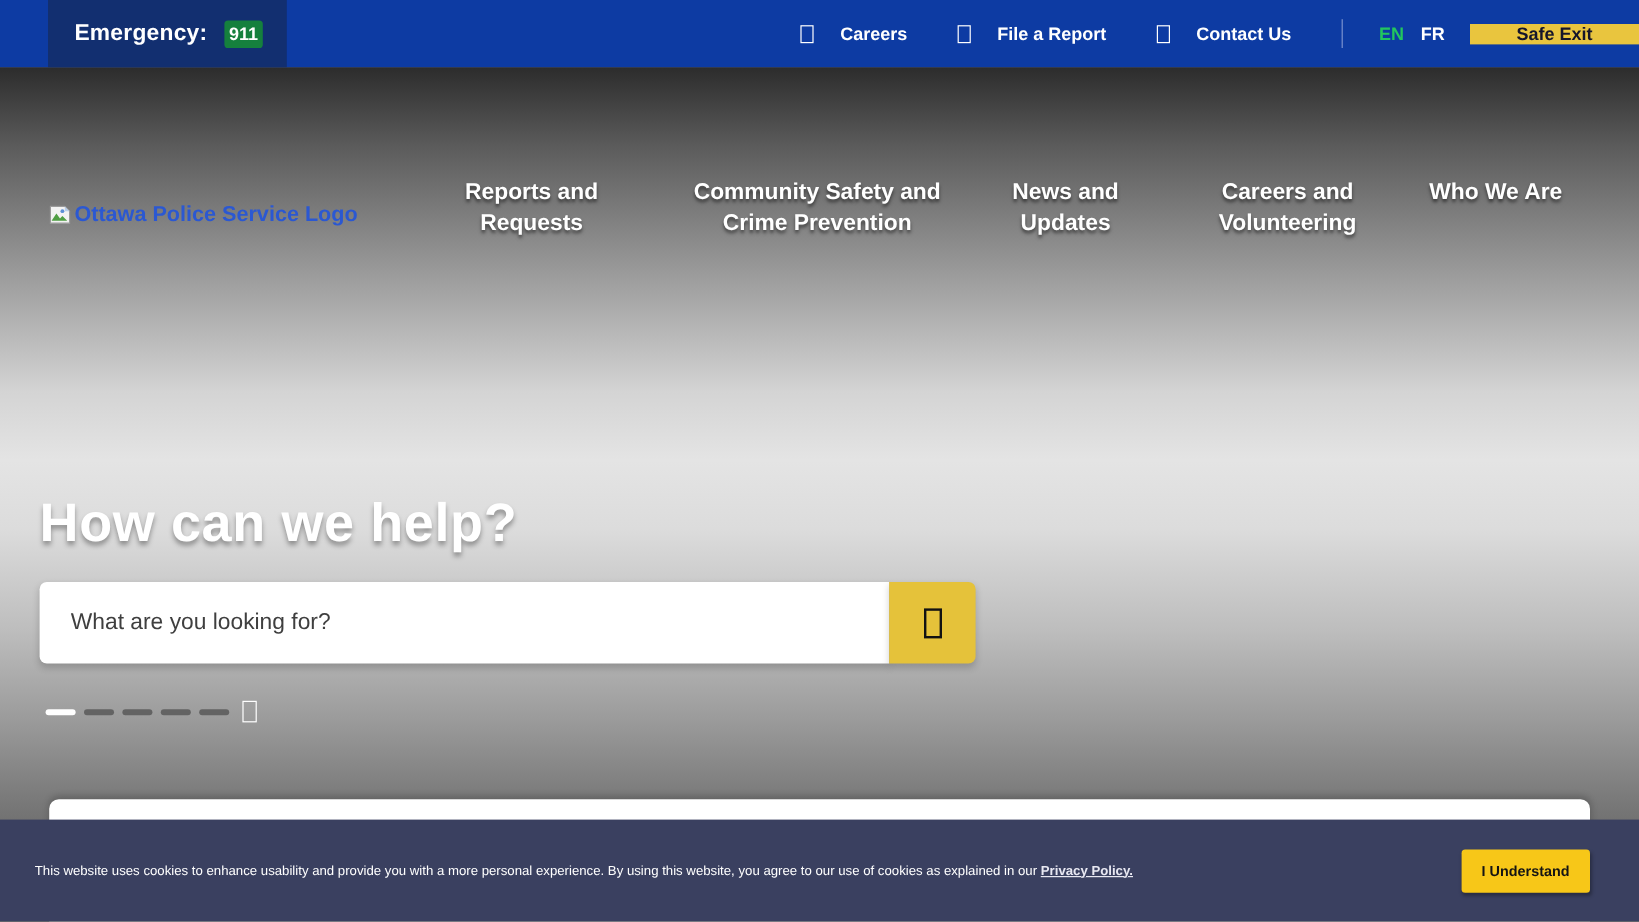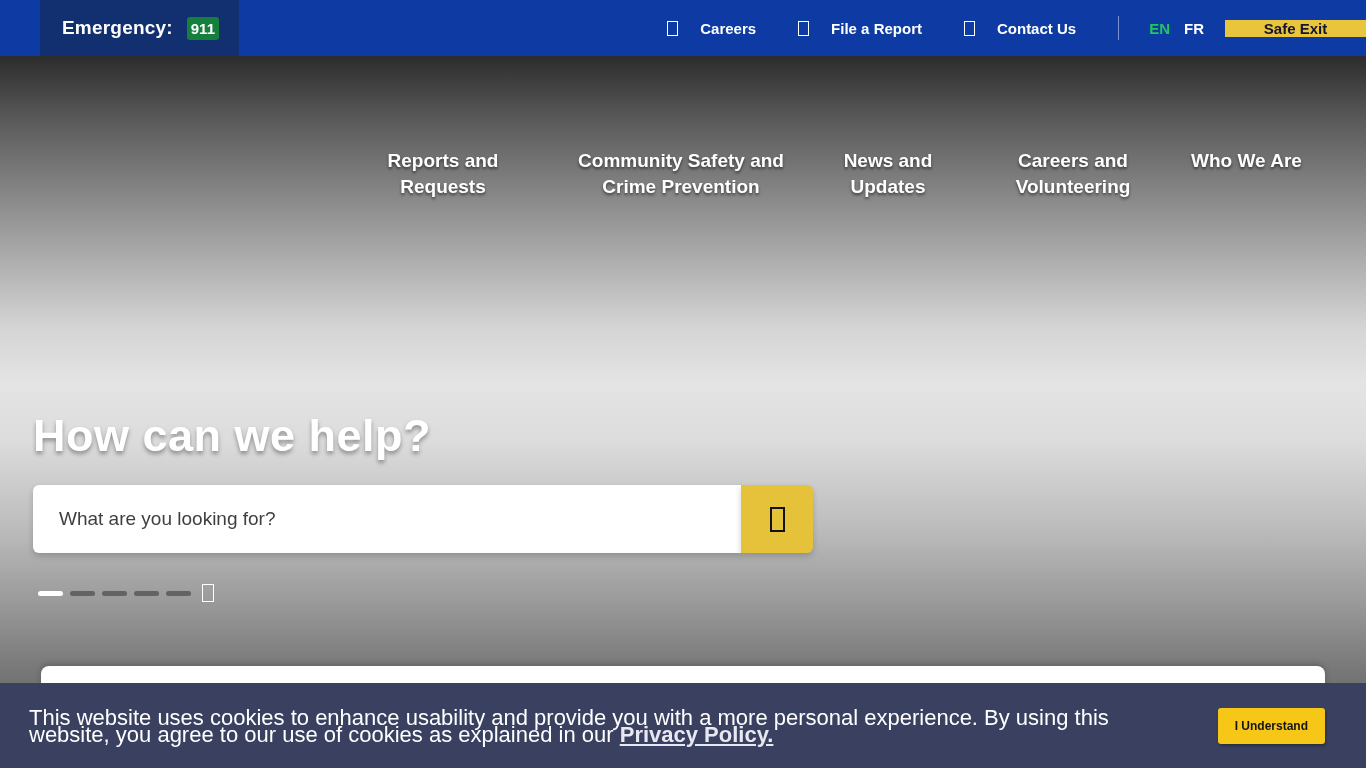--- a/index.html
+++ b/index.html
@@ -100,21 +100,21 @@
     background: #ffffff; border-radius: 8px 8px 0 0; z-index: 5;
     box-shadow: 0 -2px 6px rgba(0,0,0,.2);
   }
 
   
   .cookie-banner {
     position: absolute; left: 0; bottom: 0; width: 1366px; height: 85px;
     background: #3a4060; z-index: 40; display: flex; align-items: center;
     padding: 0 29px; color: #fff;
   }
-  .cookie-text { flex: 1; font-size: 22px; line-height: 17px; margin-right: 24px; max-width: 1175px; }
+  .cookie-text { flex: 1; font-size: 11px; line-height: 28px; margin-right: 24px; max-width: 1175px; }
   .cookie-link { color: #e8e8f2; font-weight: 700; text-decoration: underline; cursor: pointer; }
   .cookie-btn {
     background: #f7c718; color: #141414; border: none; border-radius: 3px;
     font-family: "Liberation Sans", sans-serif; font-size: 12px; font-weight: 700;
     padding: 11px 17px; cursor: pointer; margin-right: 12px; white-space: nowrap;
     box-shadow: 1px 2px 3px rgba(0,0,0,.3);
   }
 </style>
 </head>
 <body>
@@ -140,20 +140,29 @@
     <span class="lang-divider"></span>
     <a class="lang-en">EN</a>
     <a class="lang-fr">FR</a>
     <button class="safe-exit">Safe Exit</button>
   </div>
 </header>
 
 <div class="hero"></div>
 
 <nav class="navrow">
+  <a class="logo-link">
+    <svg class="broken-img-icon" viewBox="0 0 18 16">
+      <path d="M1 1 h12 l4 4 v10 h-16 z" fill="#f2f2f2" stroke="#9a9a9a" stroke-width="1"></path>
+      <path d="M2 13 l4 -6 l3 4 l2 -2 l4 4 z" fill="#4f9e43"></path>
+      <path d="M13 1 l4 4 h-4 z" fill="#b9ceea"></path>
+      <circle cx="11" cy="5" r="1.6" fill="#5b8ed6"></circle>
+    </svg>
+    <span>Ottawa Police Service Logo</span>
+  </a>
   <div class="nav-item nav-item-1">Reports and Requests</div>
   <div class="nav-item nav-item-2">Community Safety and Crime Prevention</div>
   <div class="nav-item nav-item-3">News and Updates</div>
   <div class="nav-item nav-item-4">Careers and Volunteering</div>
   <div class="nav-item nav-item-5">Who We Are</div>
 </nav>
 
 <h1 class="hero-heading">How can we help?</h1>
 
 <div class="search-row">

